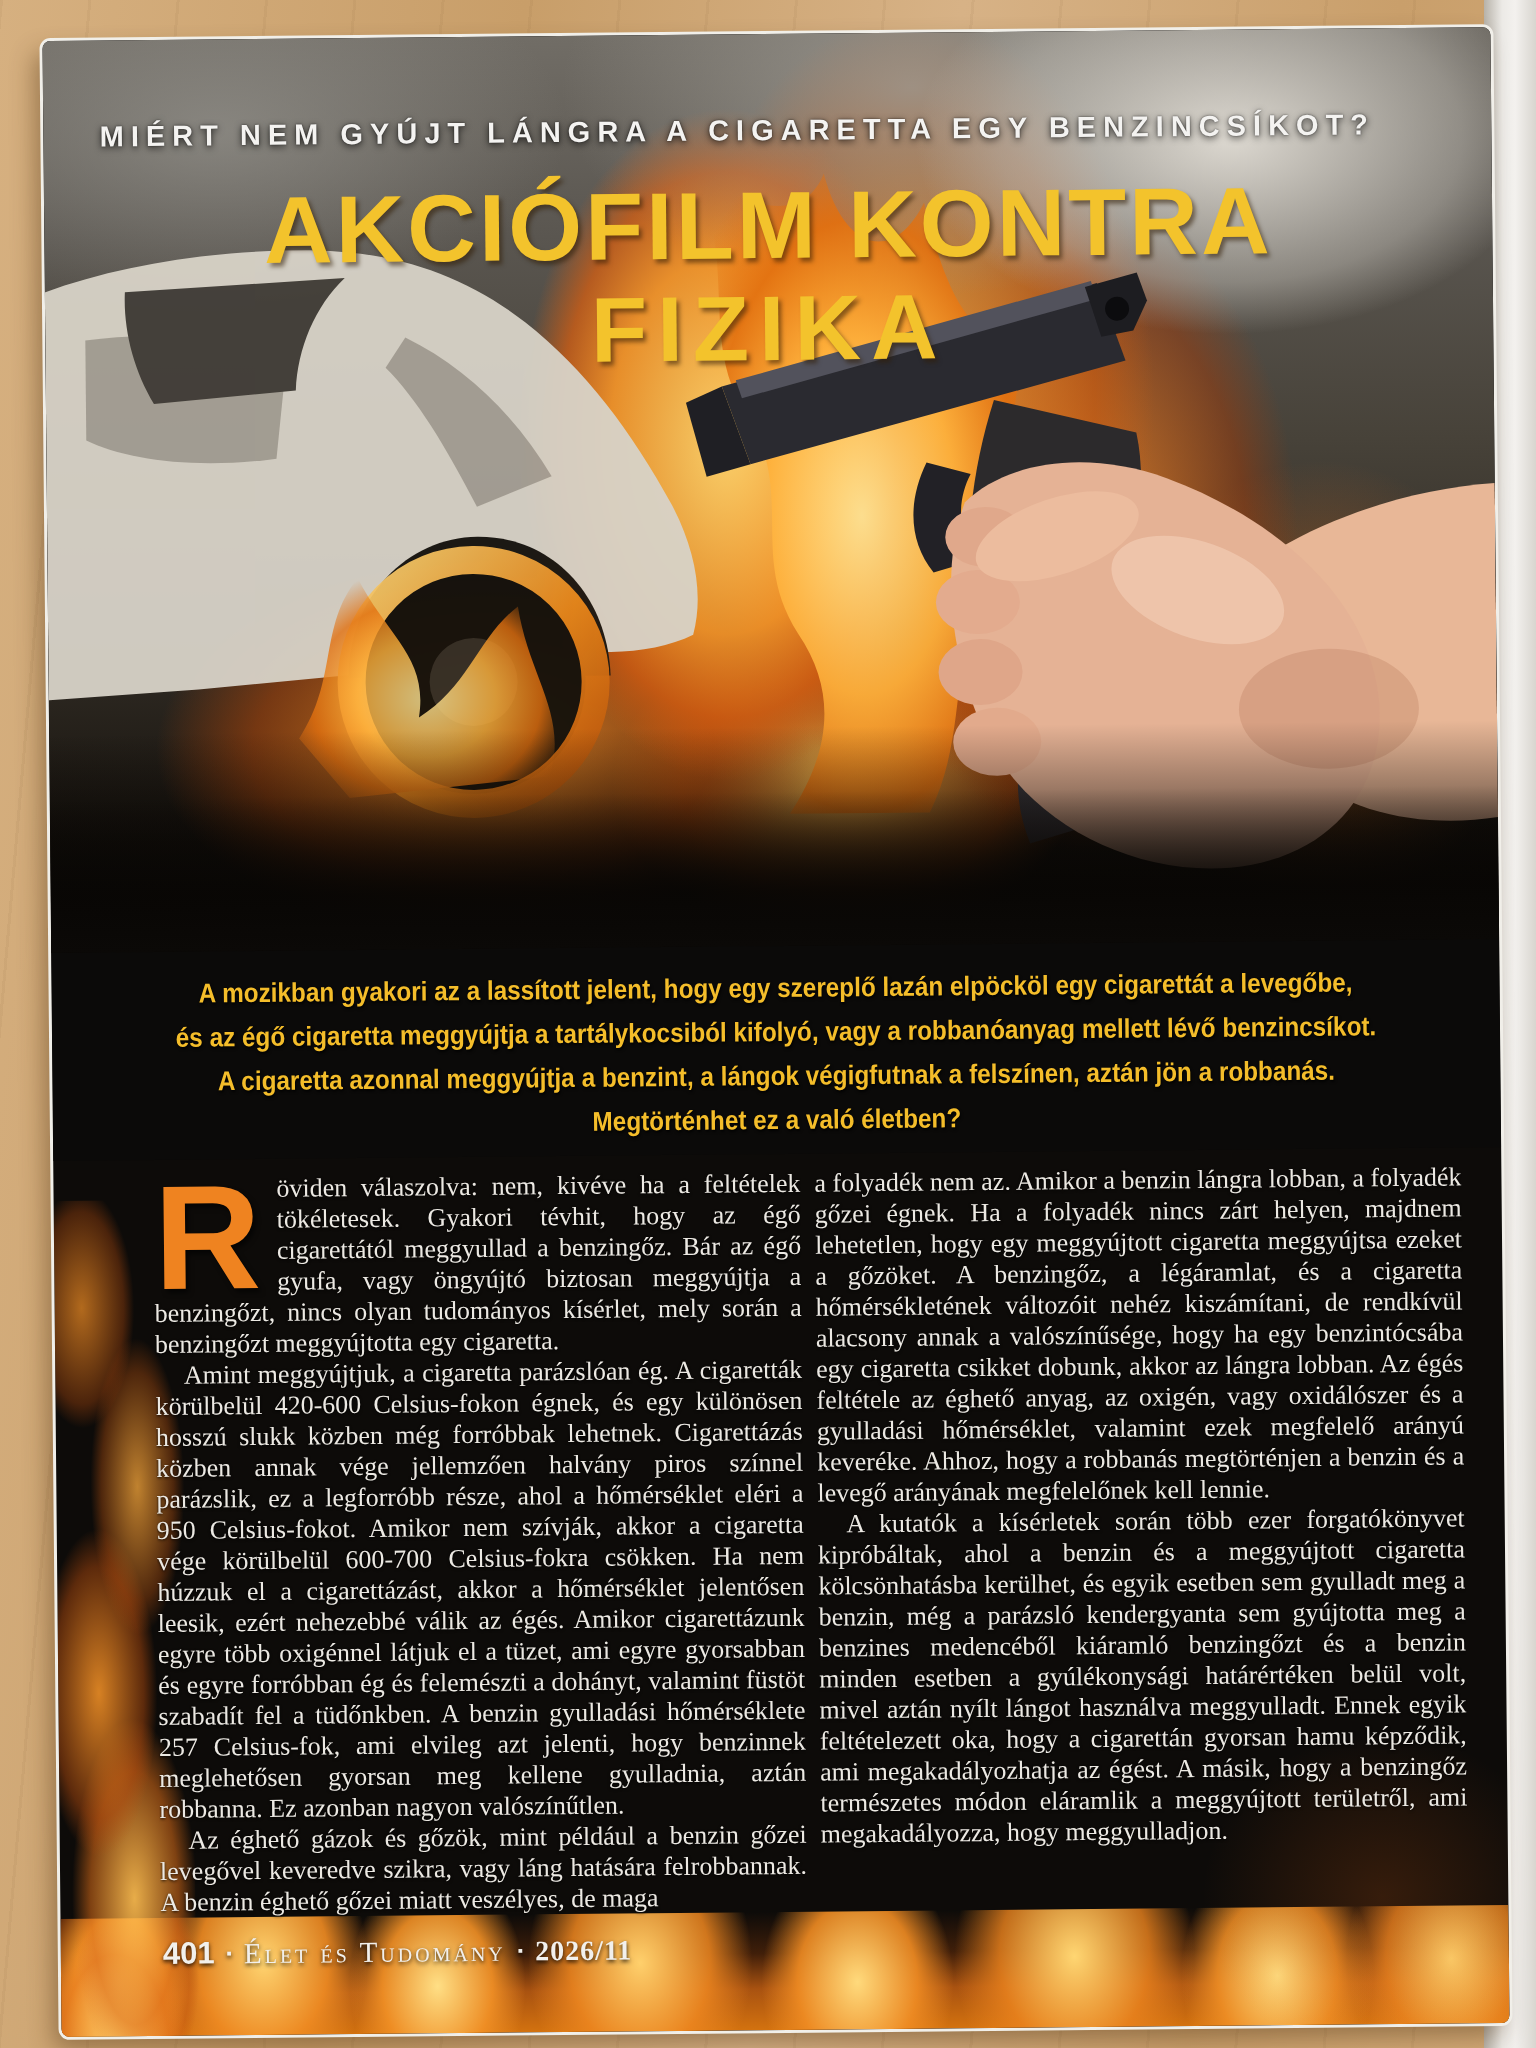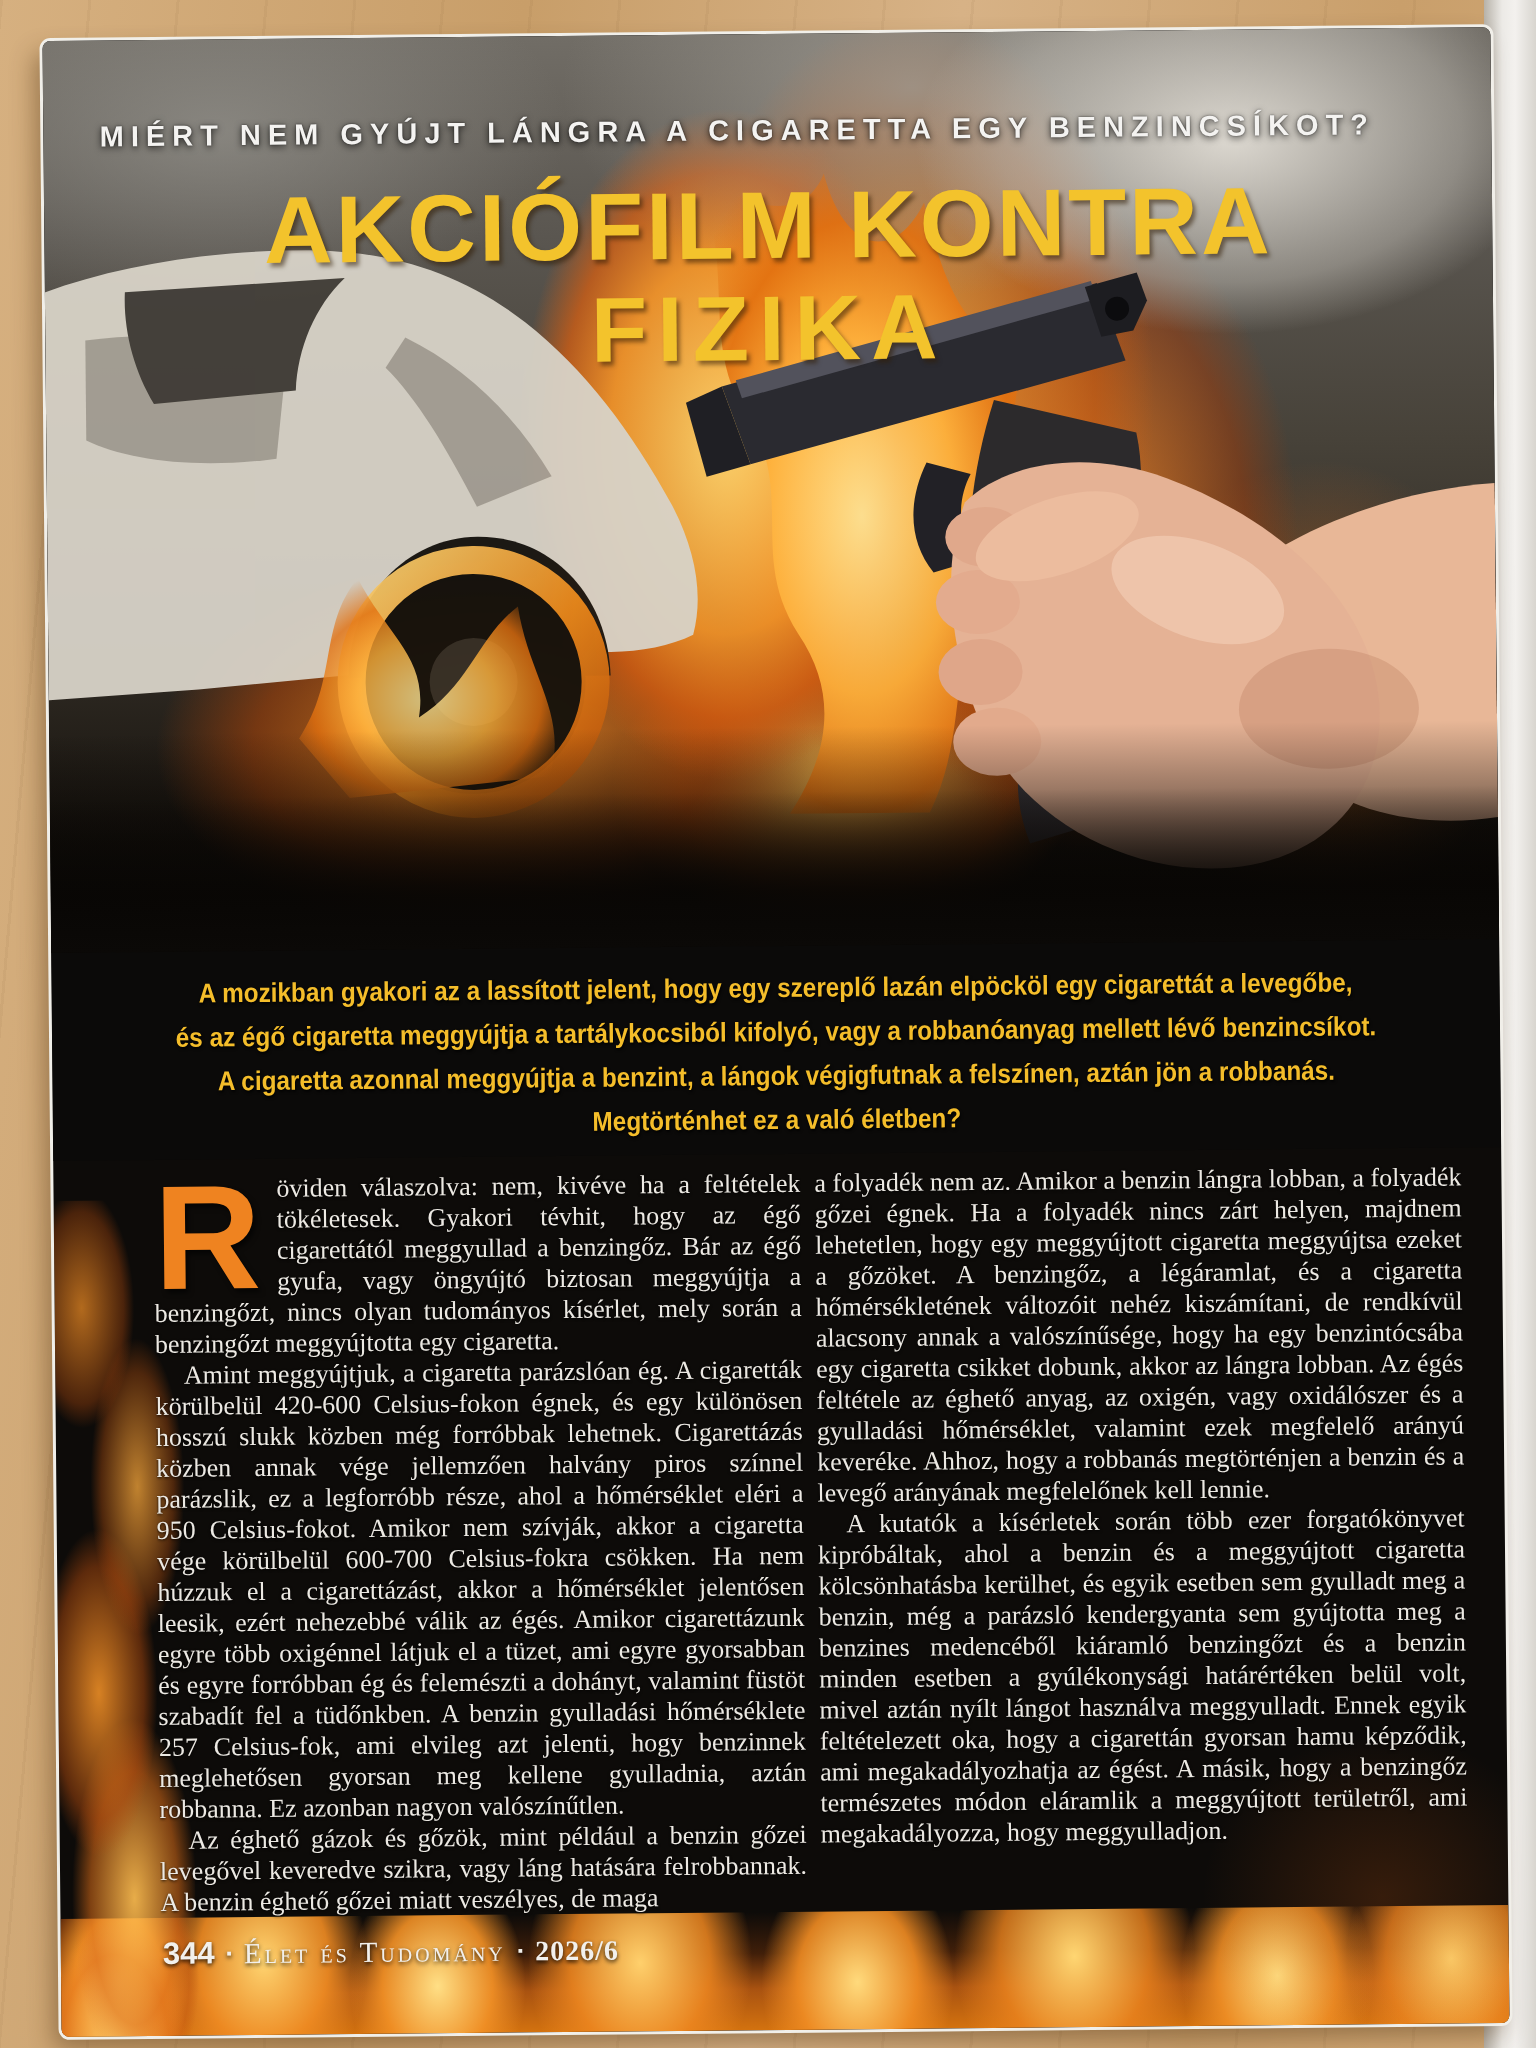--- a/index.html
+++ b/index.html
@@ -214,16 +214,16 @@
       <div class="col">
         <p>a folyadék nem az. Amikor a benzin lángra lobban, a folyadék gőzei égnek. Ha a folyadék nincs zárt helyen, majdnem lehetetlen, hogy egy meggyújtott cigaretta meggyújtsa ezeket a gőzöket. A benzingőz, a légáramlat, és a cigaretta hőmérsékletének változóit nehéz kiszámítani, de rendkívül alacsony annak a valószínűsége, hogy ha egy benzintócsába egy cigaretta csikket dobunk, akkor az lángra lobban. Az égés feltétele az éghető anyag, az oxigén, vagy oxidálószer és a gyulladási hőmérséklet, valamint ezek megfelelő arányú keveréke. Ahhoz, hogy a robbanás megtörténjen a benzin és a levegő arányának megfelelőnek kell lennie.</p>
         <p class="indent">A kutatók a kísérletek során több ezer forgatókönyvet kipróbáltak, ahol a benzin és a meggyújtott cigaretta kölcsönhatásba kerülhet, és egyik esetben sem gyulladt meg a benzin, még a parázsló kendergyanta sem gyújtotta meg a benzines medencéből kiáramló benzingőzt és a benzin minden esetben a gyúlékonysági határértéken belül volt, mivel aztán nyílt lángot használva meggyulladt. Ennek egyik feltételezett oka, hogy a cigarettán gyorsan hamu képződik, ami megakadályozhatja az égést. A másik, hogy a benzingőz természetes módon eláramlik a meggyújtott területről, ami megakadályozza, hogy meggyulladjon.</p>
       </div>
     </div>
   </div>
 
   <div class="flames-bottom"></div>
 
   <div class="footer">
-    <span class="pnum">344</span><span class="sep">▪</span><span class="mag">Élet és Tudomány</span><span class="sep">▪</span><span class="issue">2026/6</span>
+    <span class="pnum">401</span><span class="sep">▪</span><span class="mag">Élet és Tudomány</span><span class="sep">▪</span><span class="issue">2026/11</span>
   </div>
 
 </div>
 
 </body></html>

